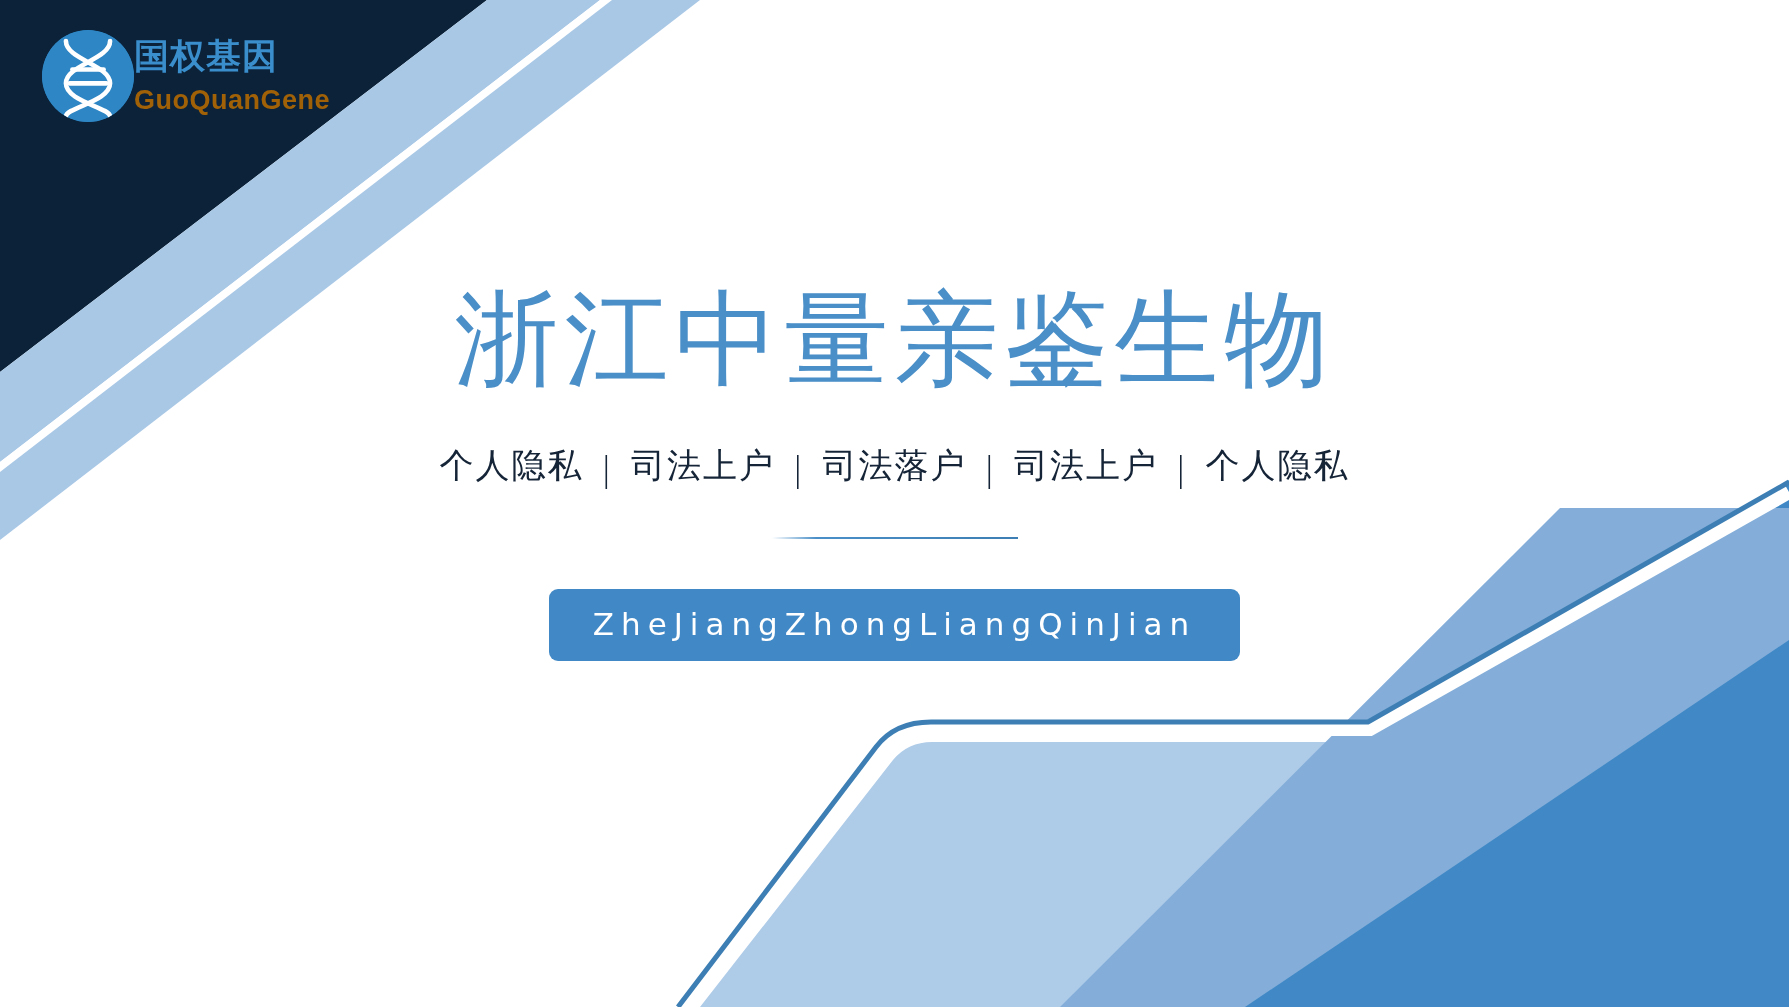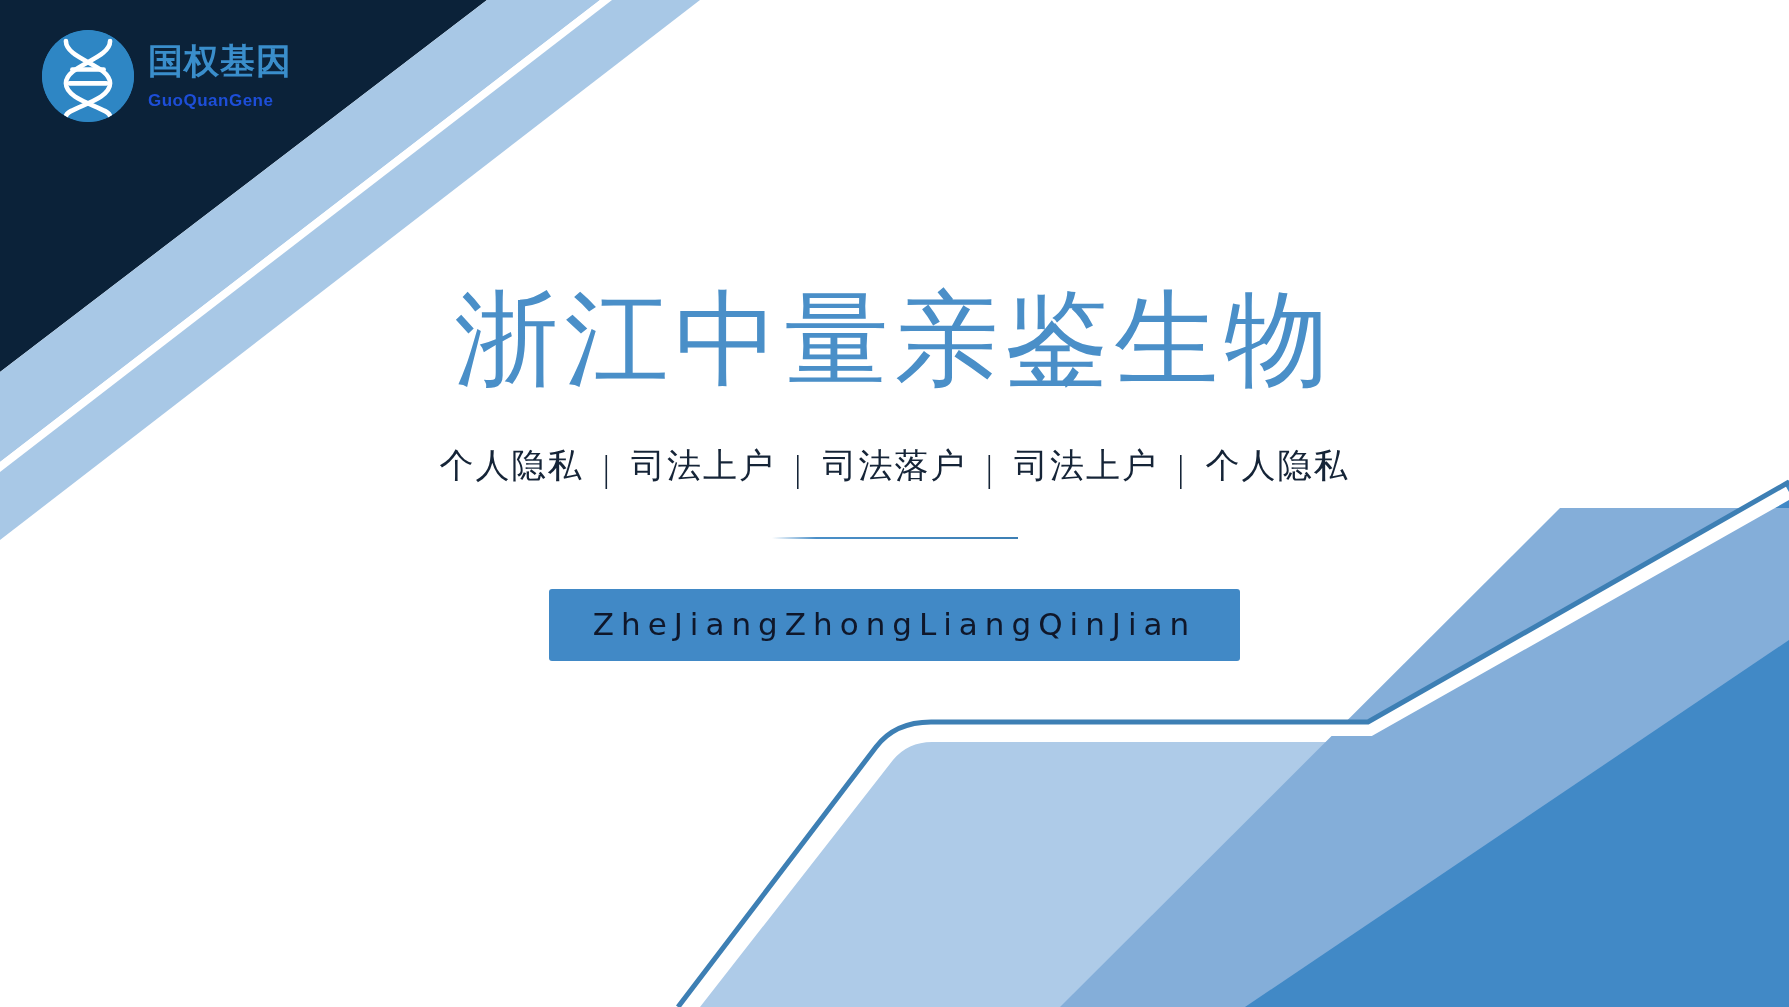--- a/index.html
+++ b/index.html
@@ -26,21 +26,20 @@
     pointer-events: none;
   }
 
   
   .logo-lockup {
     position: absolute;
     left: 42px;
     top: 30px;
     display: flex;
     align-items: center;
-    gap: 14px;
     z-index: 5;
   }
   .logo-mark {
     width: 92px;
     height: 92px;
     flex: 0 0 92px;
     border-radius: 50%;
     background: #2e86c4;
     display: block;
   }
@@ -52,23 +51,23 @@
   }
   .logo-cn {
     font-size: 35px;
     font-weight: bold;
     color: #3a8ecb;
     letter-spacing: 1px;
     white-space: nowrap;
   }
   .logo-en {
     margin-top: 14px;
-    font-size: 17px;
+    font-size: 27px;
     font-weight: bold;
-    color: #1d4ed8;
+    color: #a16207;
     letter-spacing: 0.5px;
     white-space: nowrap;
   }
 
   
   .content {
     position: absolute;
     left: 0;
     top: 0;
     width: 1789px;
@@ -105,22 +104,22 @@
   }
   .divider {
     margin-top: 48px;
     width: 246px;
     height: 2px;
     background: linear-gradient(to right, #ffffff 0%, #4a8fc8 18%, #3d7fb4 100%);
   }
   .pill {
     margin-top: 50px;
     background: #4189c6;
-    color: #0f172a;
-    border-radius: 3px;
+    color: #ffffff;
+    border-radius: 9px;
     padding: 17px 44px 19px 44px;
     font-size: 31px;
     letter-spacing: 7px;
     white-space: nowrap;
     font-family: "DejaVu Sans", "Liberation Sans", sans-serif;
   }
 </style>
 </head>
 <body>
 

